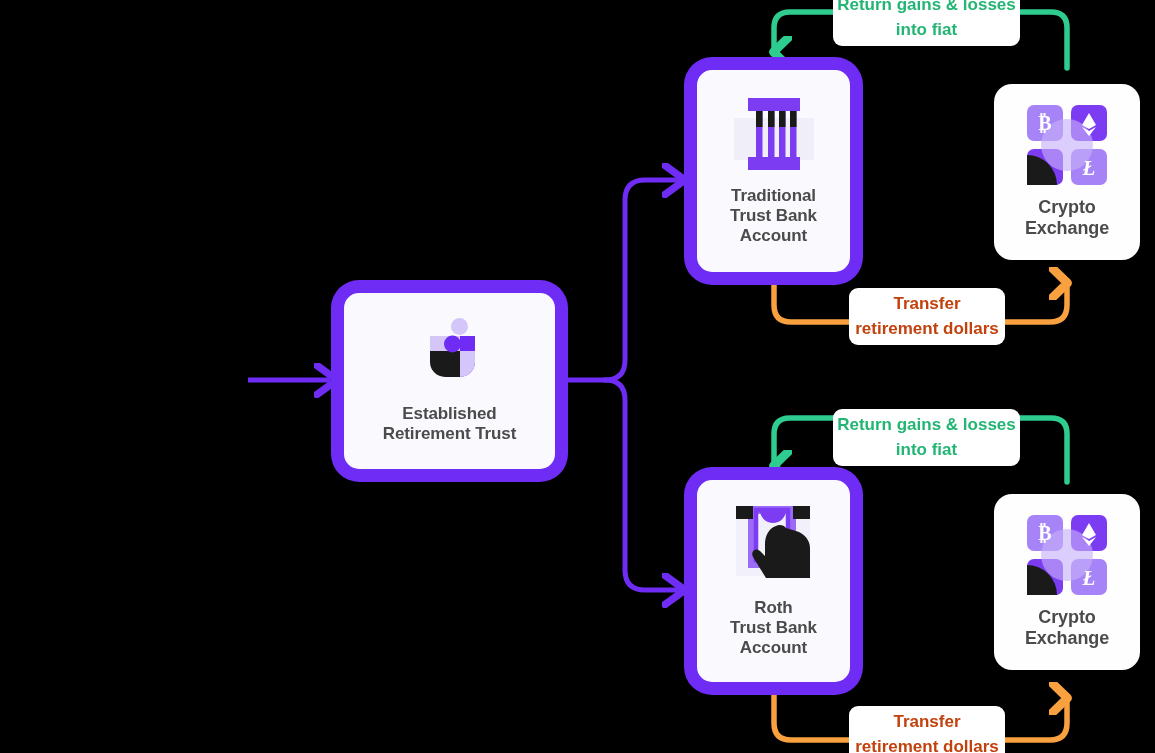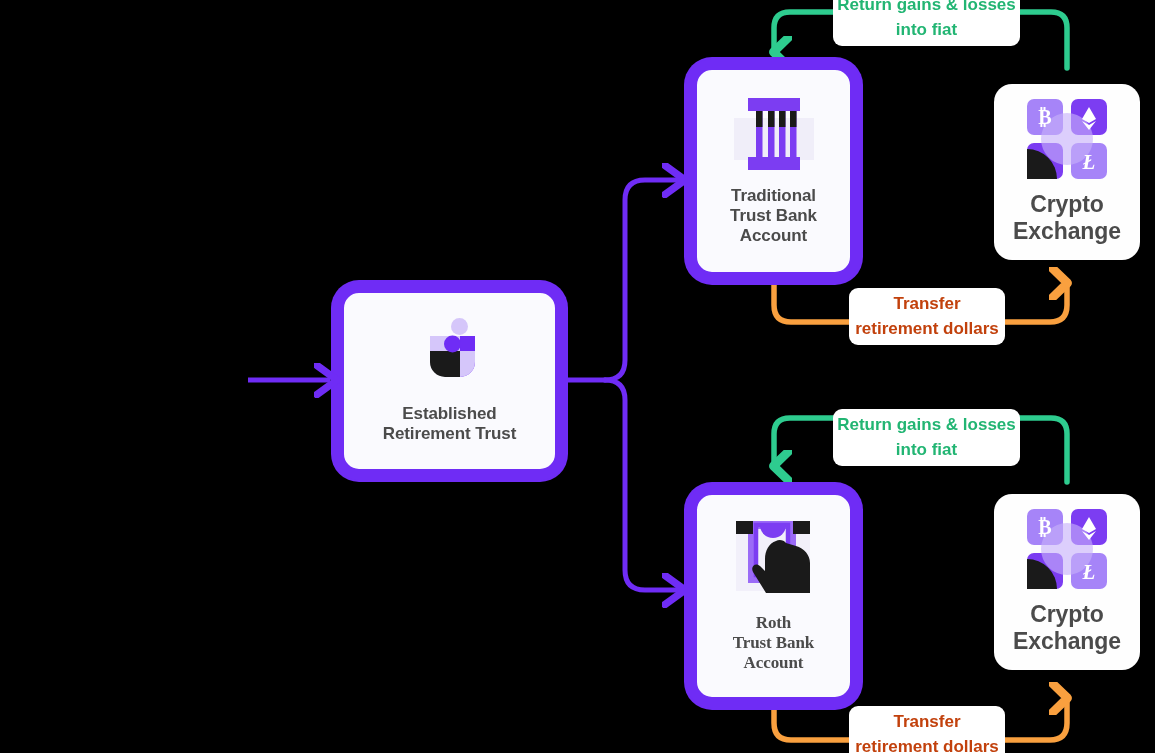--- a/index.html
+++ b/index.html
@@ -40,21 +40,21 @@
   }
   .node-label {
     color: #4B4B4B;
     font-weight: bold;
     font-size: 17px;
     line-height: 1.18;
     letter-spacing: -0.1px;
     white-space: pre-line;
   }
   .node-label.small {
-    font-size: 23px;
+    font-size: 18px;
   }
   .icon-wrap {
     display: flex;
     align-items: center;
     justify-content: center;
   }
 
   
   .callout {
     position: absolute;
@@ -166,21 +166,21 @@
         <rect x="36" y="15" width="6.5" height="16" fill="#1A1A1A"></rect>
         <rect x="47" y="15" width="6.5" height="16" fill="#1A1A1A"></rect>
         <rect x="58" y="15" width="6.5" height="16" fill="#1A1A1A"></rect>
       </svg>
     </div>
     <div class="node-label">Traditional
 Trust Bank
 Account</div>
   </div>
 
-  <div class="node purple" style="left:686px; top:484px; width:175px; height:224px; z-index:4;font-family:Liberation Serif, serif;">
+  <div class="node purple" style="left:686px; top:469px; width:175px; height:224px; z-index:4;">
     <div class="icon-wrap" style="margin-bottom:14px;">
       <svg width="84" height="80" viewBox="0 0 84 80" xmlns="http://www.w3.org/2000/svg">
         <rect x="4" y="10" width="74" height="62" fill="#F2F0FA"></rect>
         <rect x="20" y="6" width="40" height="54" fill="none" stroke="#9B6BF7" stroke-width="8"></rect>
         <rect x="24" y="6" width="32" height="50" fill="none" stroke="#7C3DF2" stroke-width="4.5"></rect>
         <path d="M28,6 A13,13 0 0 0 54,6 Z" fill="#7C3DF2"></path>
         <rect x="4" y="2" width="17" height="13" fill="#1A1A1A"></rect>
         <rect x="61" y="2" width="17" height="13" fill="#1A1A1A"></rect>
         <path d="M44,22 C37,24 33,32 33,40 L33,52 L28,47
                  C24,43 18,47 21,53 L34,74 L78,74 L78,44

